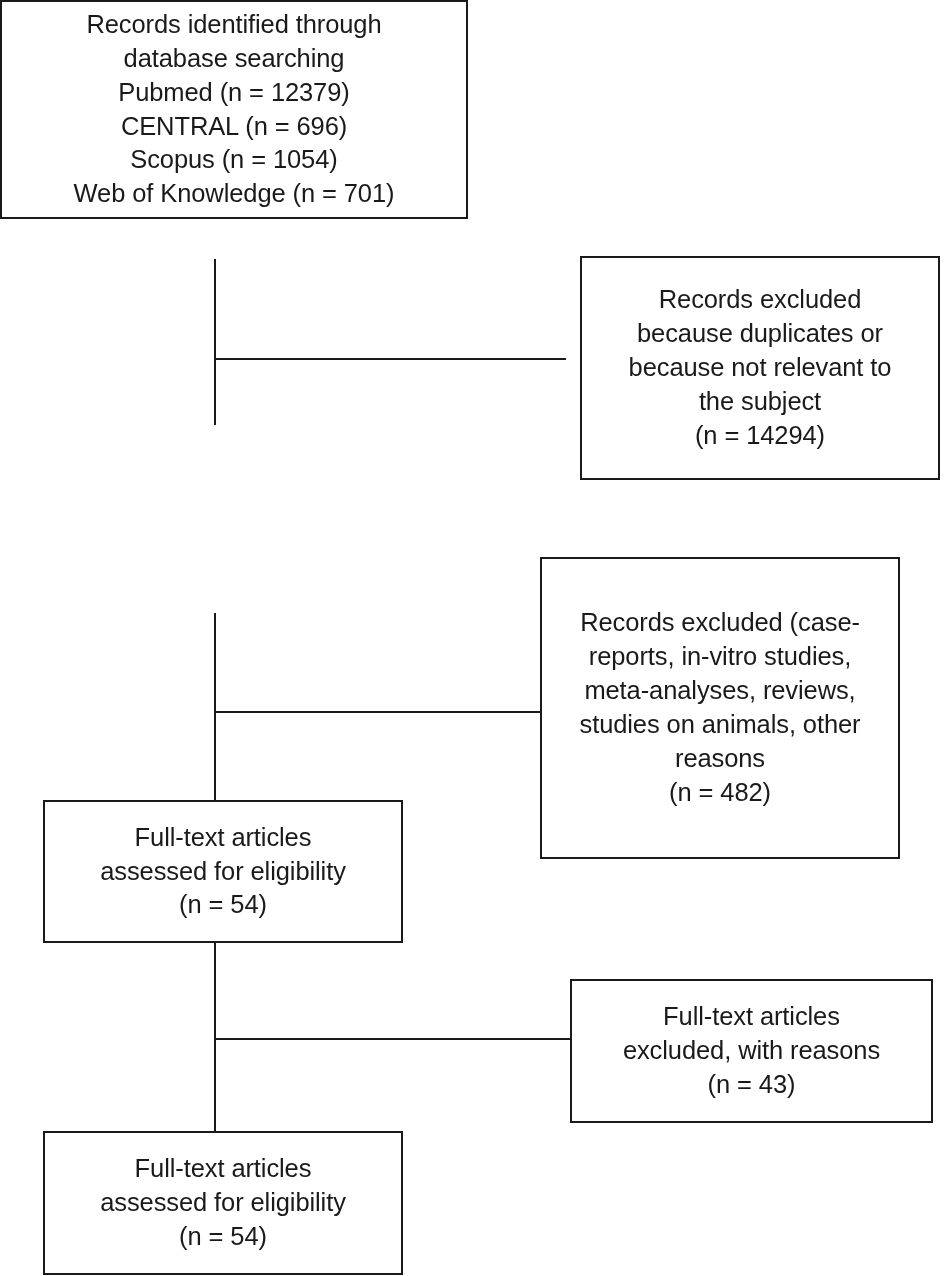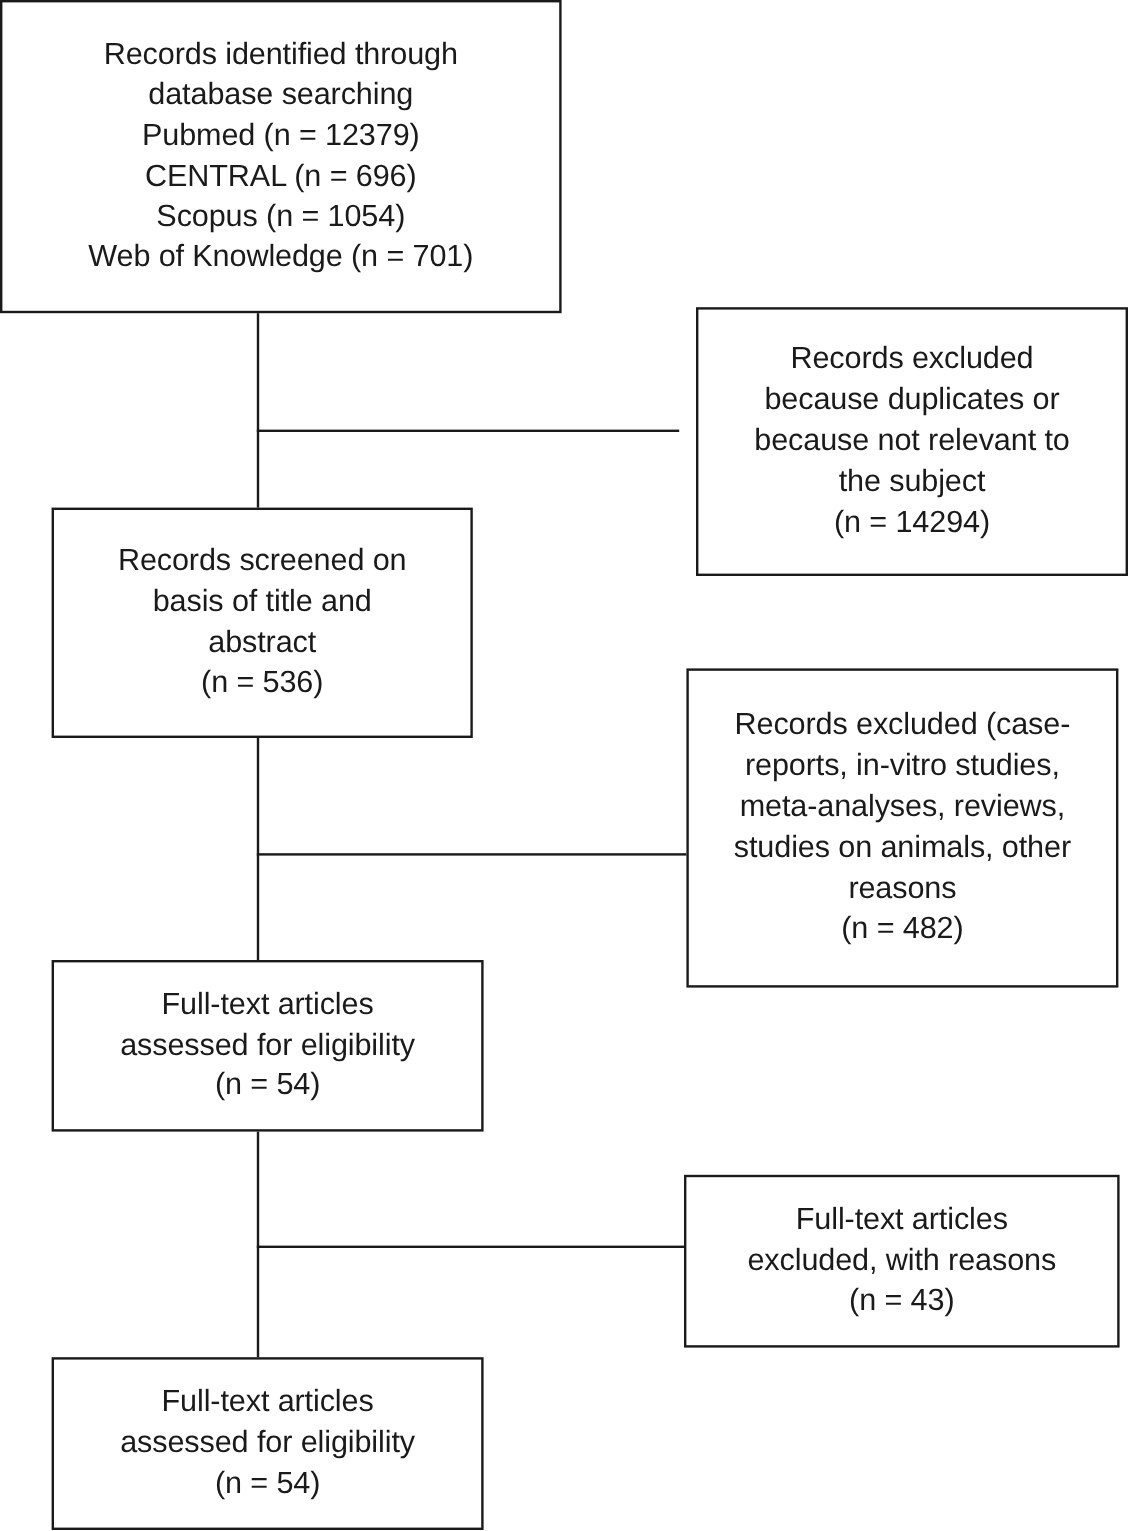--- a/index.html
+++ b/index.html
@@ -55,45 +55,39 @@
   <div class="connector h-line" style="left:214px; top:358px; width:352px;"></div>
 
   <div class="connector v-line" style="left:214px; top:613px; height:189px;"></div>
 
   <div class="connector h-line" style="left:214px; top:711px; width:360px;"></div>
 
   <div class="connector v-line" style="left:214px; top:941px; height:192px;"></div>
 
   <div class="connector h-line" style="left:214px; top:1038px; width:358px;"></div>
 
-  <div class="node" style="left:0px; top:0px; width:468px; height:261px;">
+  <div class="node" style="left:0px; top:0px; width:468px; height:219px;">
     <span class="node-text">Records identified through
 database searching
 Pubmed (n = 12379)
 CENTRAL (n = 696)
 Scopus (n = 1054)
 Web of Knowledge (n = 701)</span>
   </div>
 
   <div class="node" style="left:564px; top:256px; width:360px; height:224px;margin-left:16px;">
     <span class="node-text">Records excluded
 because duplicates or
 because not relevant to
 the subject
 (n = 14294)</span>
   </div>
 
-  <div class="node" style="left:43px; top:423px; width:351px; height:192px;">
-    <span class="node-text">Records screened on
-basis of title and
-abstract
-(n = 536)</span>
-  </div>
 
-  <div class="node" style="left:572px; top:557px; width:360px; height:266px;">
+  <div class="node" style="left:540px; top:557px; width:360px; height:302px;">
     <span class="node-text">Records excluded (case-
 reports, in-vitro studies,
 meta-analyses, reviews,
 studies on animals, other
 reasons
 (n = 482)</span>
   </div>
 
   <div class="node" style="left:43px; top:800px; width:360px; height:143px;">
     <span class="node-text">Full-text articles

